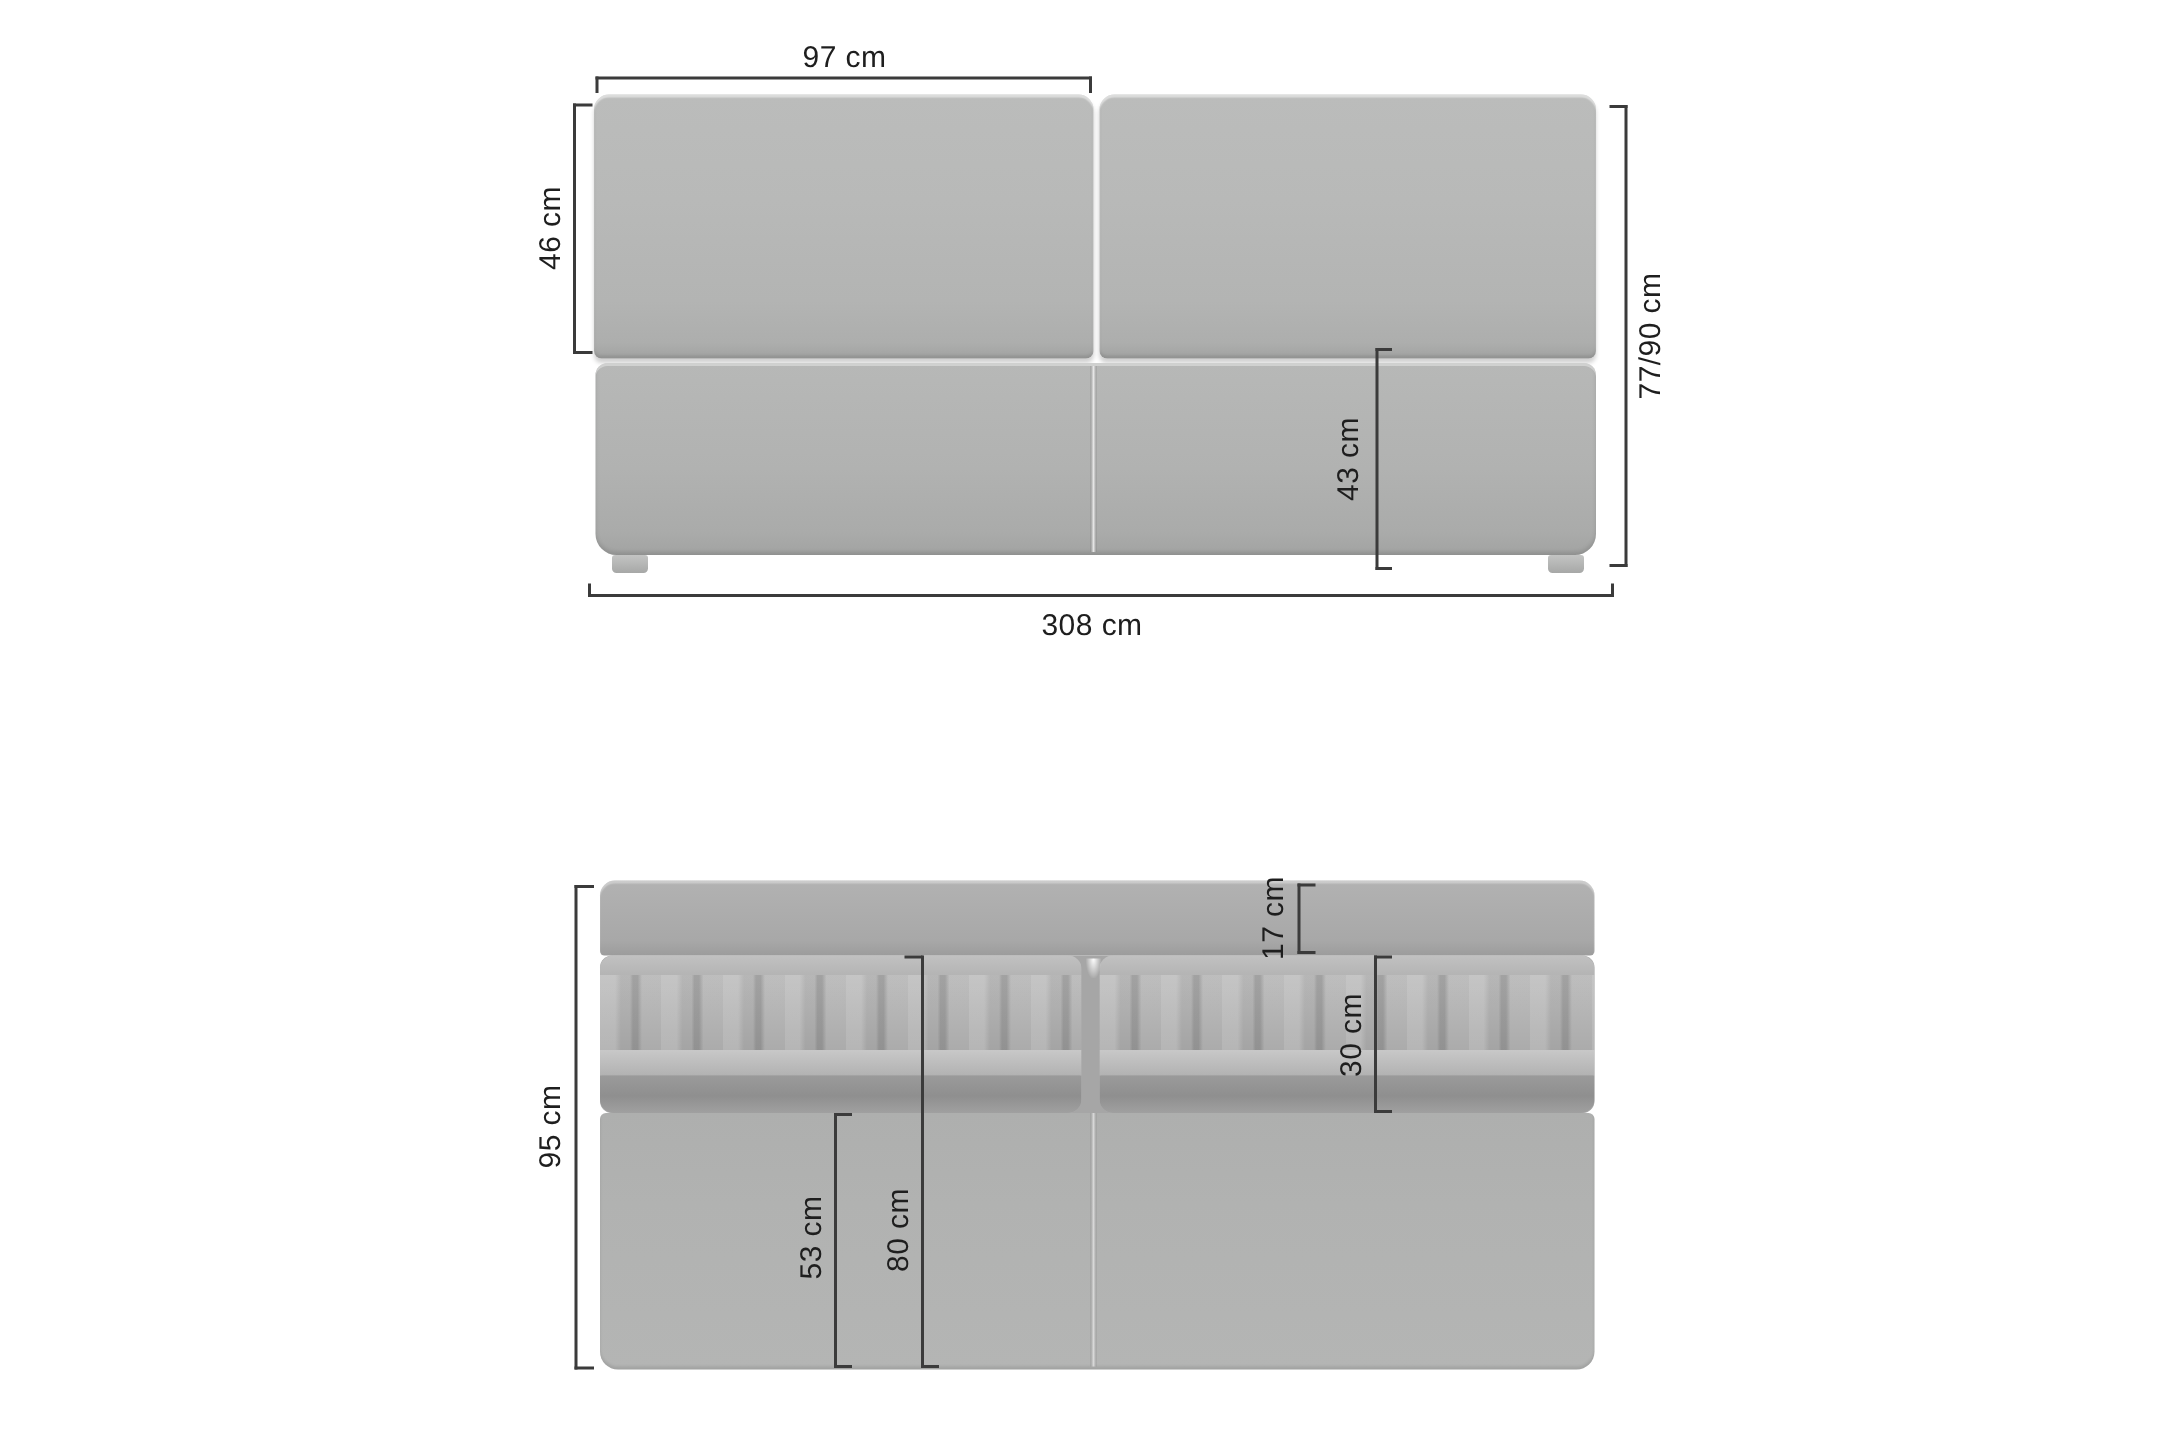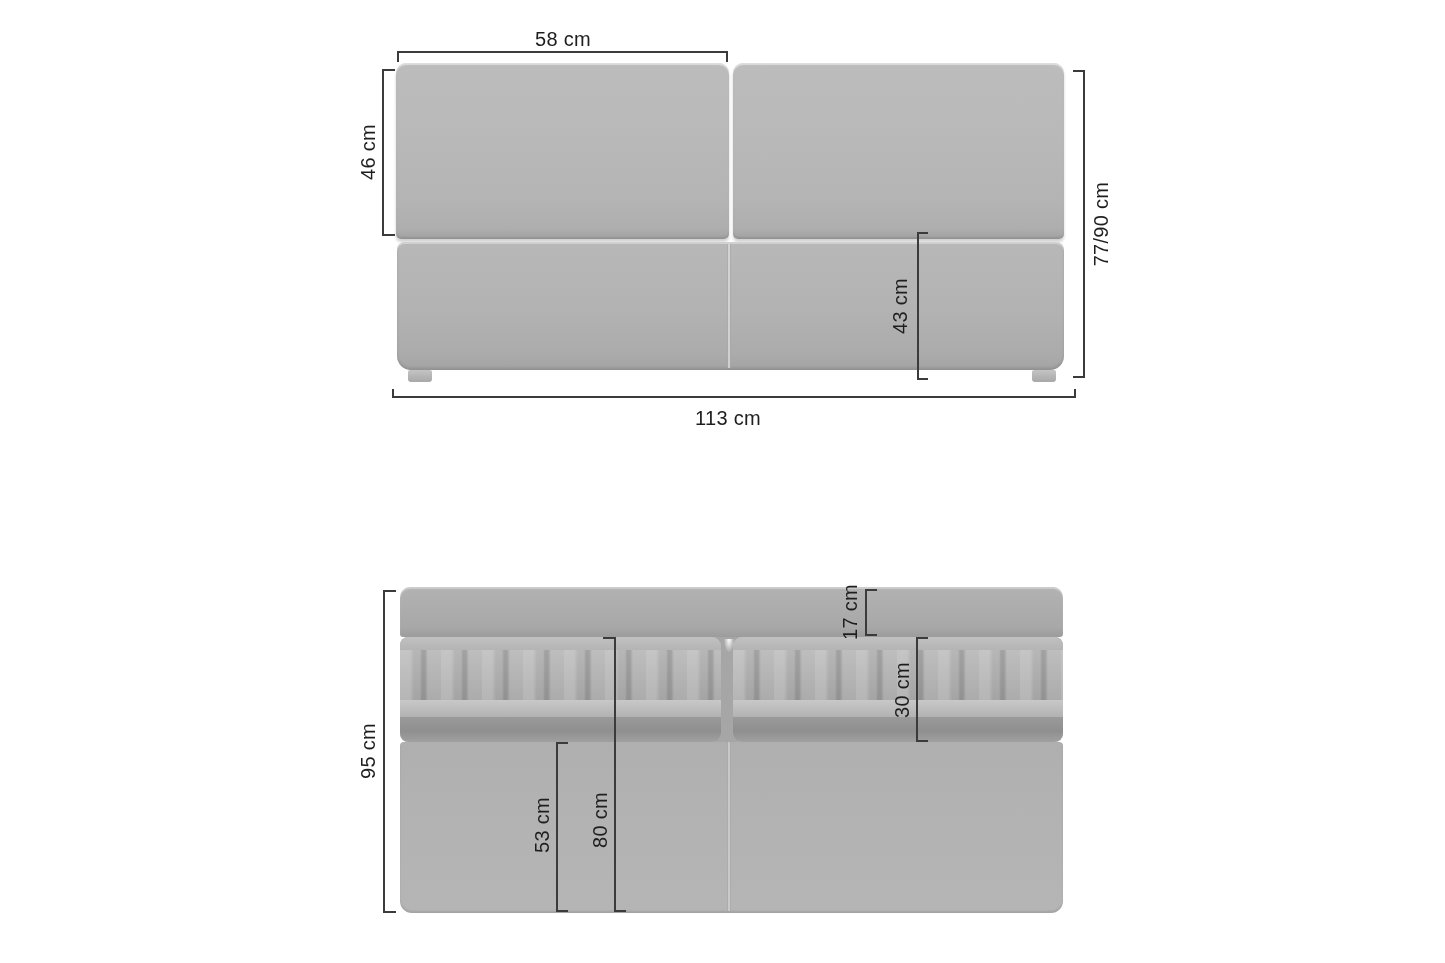--- a/index.html
+++ b/index.html
@@ -98,21 +98,21 @@
   <div class="back-cushion right"></div>
   <div class="seat-panel"></div>
   <div class="seat-seam"></div>
   <div class="foot left"></div>
   <div class="foot right"></div>
 
   <div>
     <div class="hline" style="left:397px;top:51px;width:331px;"></div>
     <div class="tick" style="left:397px;top:51px;width:2px;height:11px;"></div>
     <div class="tick" style="left:726px;top:51px;width:2px;height:11px;"></div>
-    <div class="dim-label" style="left:563px;top:39px;">58 cm</div>
+    <div class="dim-label" style="left:563px;top:39px;">97 cm</div>
   </div>
 
   <div>
     <div class="vline" style="left:382px;top:69px;height:167px;"></div>
     <div class="tick" style="left:382px;top:69px;width:13px;height:2px;"></div>
     <div class="tick" style="left:382px;top:234px;width:13px;height:2px;"></div>
     <div class="dim-label v" style="left:368px;top:152px;">46 cm</div>
   </div>
 
   <div>
@@ -126,21 +126,21 @@
     <div class="vline" style="left:917px;top:232px;height:148px;"></div>
     <div class="tick" style="left:917px;top:232px;width:11px;height:2px;"></div>
     <div class="tick" style="left:917px;top:378px;width:11px;height:2px;"></div>
     <div class="dim-label v" style="left:900px;top:306px;">43 cm</div>
   </div>
 
   <div>
     <div class="hline" style="left:392px;top:396px;width:684px;"></div>
     <div class="tick" style="left:392px;top:389px;width:2px;height:9px;"></div>
     <div class="tick" style="left:1074px;top:389px;width:2px;height:9px;"></div>
-    <div class="dim-label" style="left:728px;top:418px;">113 cm</div>
+    <div class="dim-label" style="left:728px;top:418px;">308 cm</div>
   </div>
 
 </div>
 
 <div>
 
   <div class="tv-band"></div>
   <div class="tv-row-bg"></div>
   <div class="tv-cushion left">
     <div class="tv-lip"></div>

